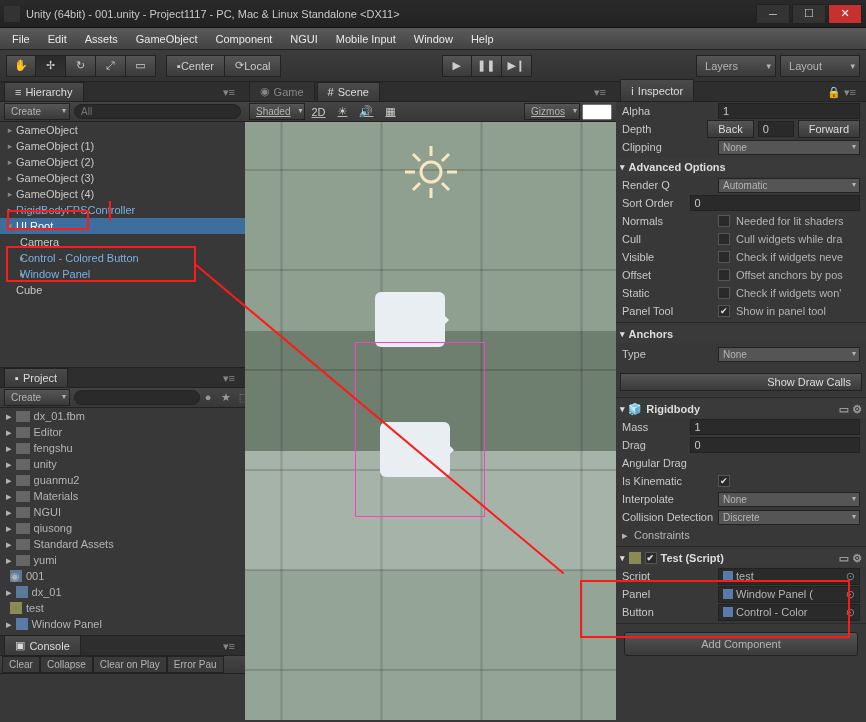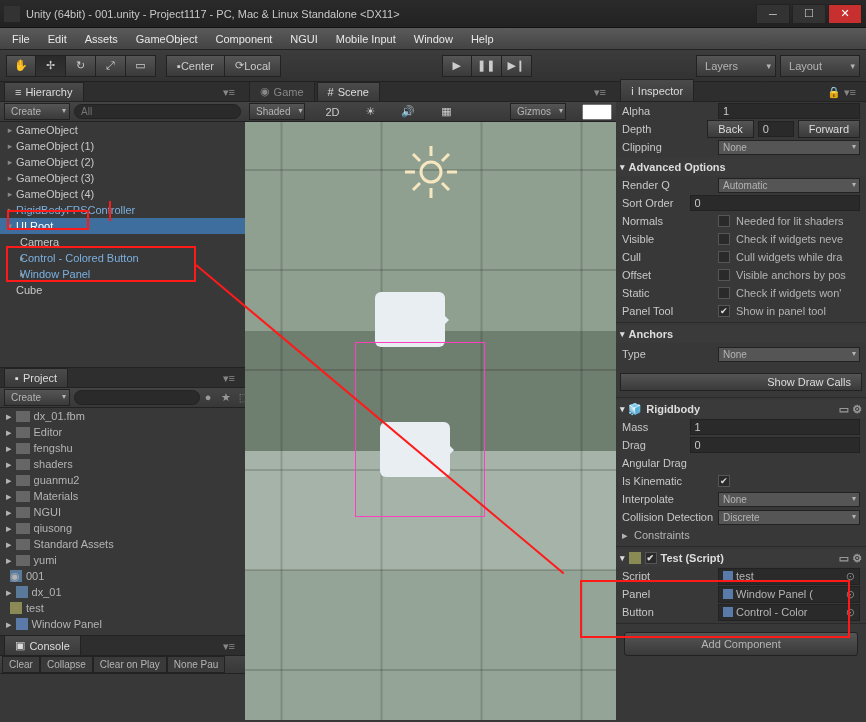--- a/index.html
+++ b/index.html
@@ -64,21 +64,21 @@
 .prefab-ic { width:12px; height:12px; background:#5a7aaa; display:inline-block; }
 .cs-ic { width:12px; height:12px; background:#8a8a54; display:inline-block; }
 
 
 .console { flex:1; border-top:1px solid #222; background:#383838; }
 .conbar { height:18px; background:linear-gradient(#444,#383838); display:flex; align-items:center; padding:0 2px; gap:0; border-bottom:1px solid #222; }
 .conbtn { padding:2px 6px; border:1px solid #222; background:#3a3a3a; font-size:10px;text-align:center; }
 
 
 .scene-header{ height:20px; background:#2e2e2e; display:flex; align-items:flex-end; padding-left:4px; border-bottom:1px solid #222;}
-.scene-tb { height:20px; background:linear-gradient(#444,#383838); display:flex; align-items:center; padding:0 4px; gap:16px; border-bottom:1px solid #222; }
+.scene-tb { height:20px; background:linear-gradient(#444,#383838); display:flex; align-items:center; padding:0 4px; gap:2px; border-bottom:1px solid #222;text-decoration:underline; }
 .scene-tb .sdd { font-size:10px; padding:2px 14px 2px 6px; background:linear-gradient(#555,#3a3a3a); border:1px solid #222; position:relative; }
 .scene-tb .sdd::after{ content:"▾"; position:absolute; right:2px; font-size:8px;}
 .scene-tb .sic { width:22px; text-align:center; color:#ccc; }
 .scene-tb .sp { flex:1; }
 .viewport { position:relative; background:#617263; height:598px; overflow:hidden; }
 .vp-img { position:absolute; inset:0; background:
   linear-gradient(90deg,rgba(0,0,0,.15) 0 2px,transparent 2px) 50% 0/100px 100%,
   linear-gradient(0deg,rgba(0,0,0,.15) 0 2px,transparent 2px) 0 50%/100% 100px,
   linear-gradient(#8f9f90 0 35%,#6e7e6f 35% 55%,#a6b3a8 55% 75%,#94a496 75% 100%);
 }
@@ -248,21 +248,21 @@
             <span>Editor</span>
           </div>
         <div class="prow">
             <span class="arr">▸</span>
             <span class="folder-ic"></span>
             <span>fengshu</span>
           </div>
         <div class="prow">
             <span class="arr">▸</span>
             <span class="folder-ic"></span>
-            <span>shaders</span>
+            <span>unity</span>
           </div>
         <div class="prow">
             <span class="arr">▸</span>
             <span class="folder-ic"></span>
             <span>guanmu2</span>
           </div>
         <div class="prow">
             <span class="arr">▸</span>
             <span class="folder-ic"></span>
             <span>Materials</span>
@@ -312,21 +312,21 @@
 
     <div class="console">
       <div class="tabhdr">
           <div class="tab">▣ <span>Console</span></div>
           <div class="tab-menu">▾≡</div>
         </div>
       <div class="conbar">
         <div class="conbtn">Clear</div>
         <div class="conbtn">Collapse</div>
         <div class="conbtn">Clear on Play</div>
-        <div class="conbtn">None Pau</div>
+        <div class="conbtn">Error Pau</div>
       </div>
     </div>
   </div>
 
   <div class="center">
     <div class="scene-header">
       <div class="tab inactive">◉ <span>Game</span></div>
       <div class="tab"># <span>Scene</span></div>
       <div class="tab-menu">▾≡</div>
     </div>
@@ -394,33 +394,33 @@
         <div class="irow">
             <span class="lbl">Sort Order</span>
             <input type="text" value="0" style="">
           </div>
         <div class="irow">
             <span class="lbl">Normals</span>
             <span class="chk"></span>
             <span style="margin-left:6px">Needed for lit shaders</span>
           </div>
         <div class="irow">
+            <span class="lbl">Cull</span>
+            <span class="chk"></span>
+            <span style="margin-left:6px">Cull widgets while dra</span>
+          </div>
+        <div class="irow">
             <span class="lbl">Visible</span>
             <span class="chk"></span>
             <span style="margin-left:6px">Check if widgets neve</span>
           </div>
         <div class="irow">
-            <span class="lbl">Cull</span>
-            <span class="chk"></span>
-            <span style="margin-left:6px">Cull widgets while dra</span>
-          </div>
-        <div class="irow">
             <span class="lbl">Offset</span>
             <span class="chk"></span>
-            <span style="margin-left:6px">Visible anchors by pos</span>
+            <span style="margin-left:6px">Offset anchors by pos</span>
           </div>
         <div class="irow">
             <span class="lbl">Static</span>
             <span class="chk"></span>
             <span style="margin-left:6px">Check if widgets won'</span>
           </div>
         <div class="irow">
             <span class="lbl">Panel Tool</span>
             <span class="chk on"></span>
             <span style="margin-left:6px">Show in panel tool</span>

